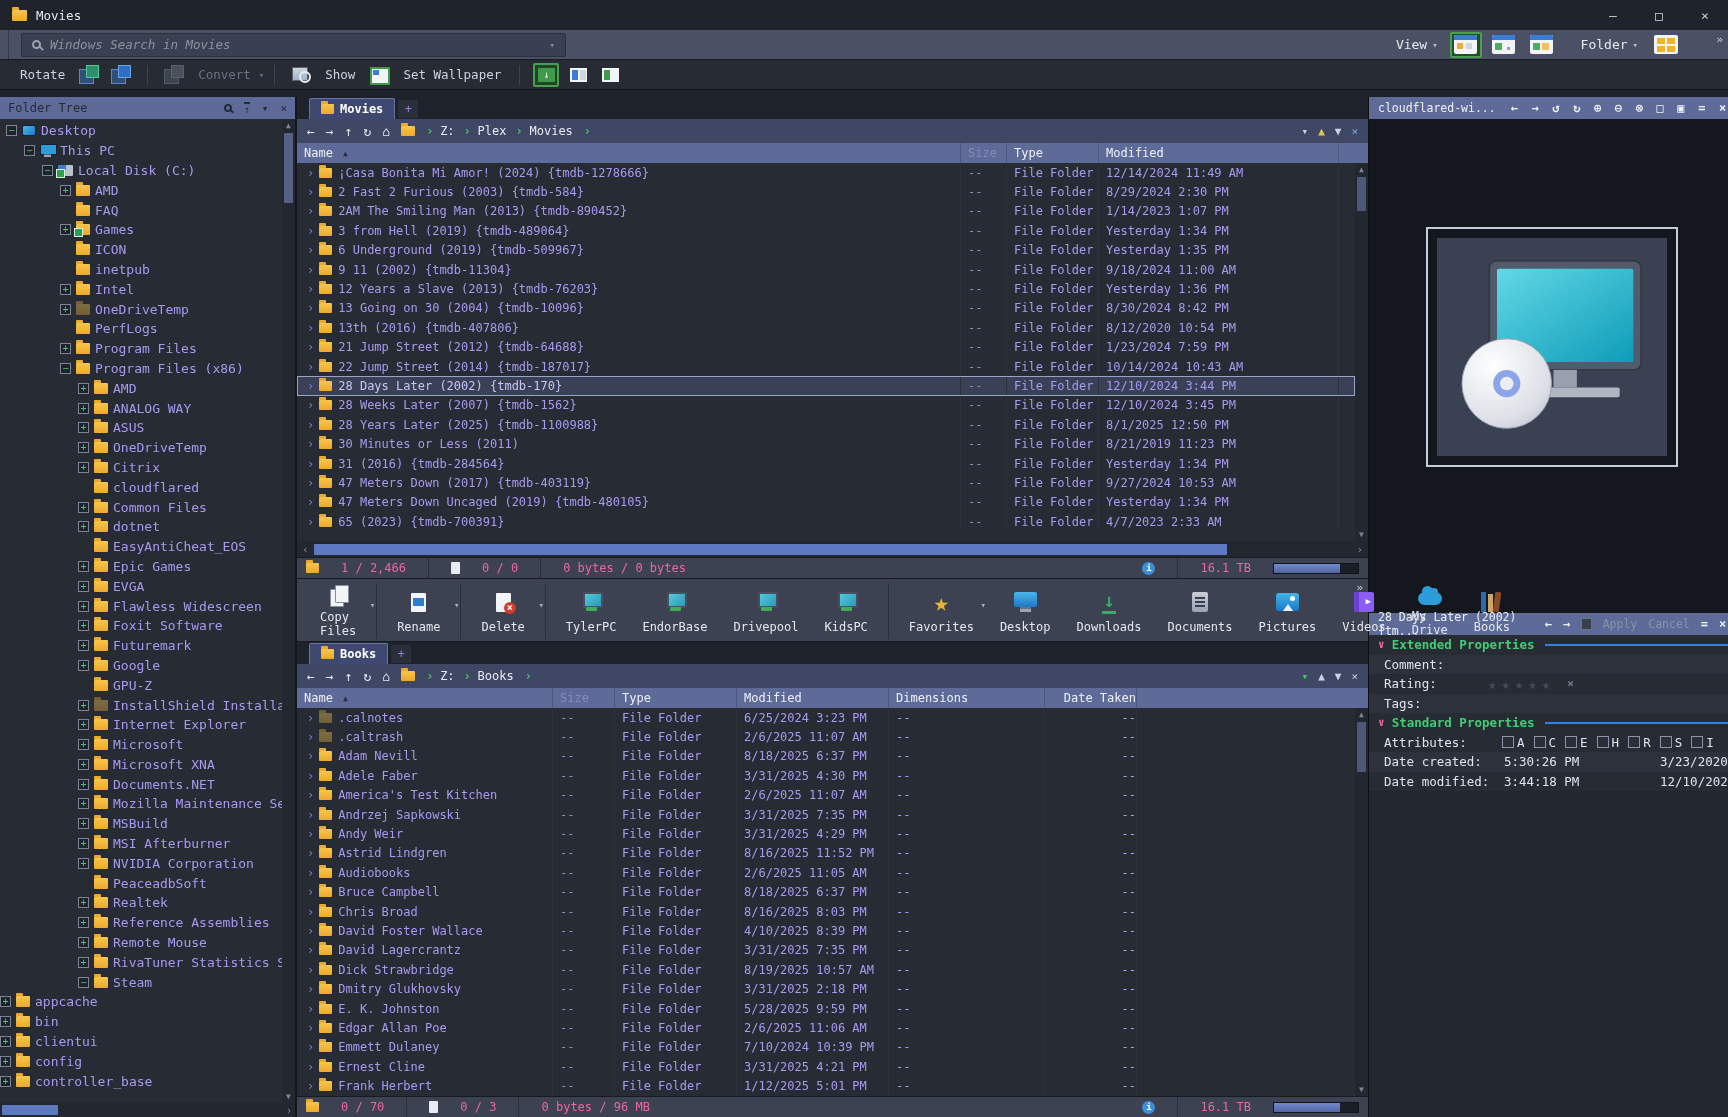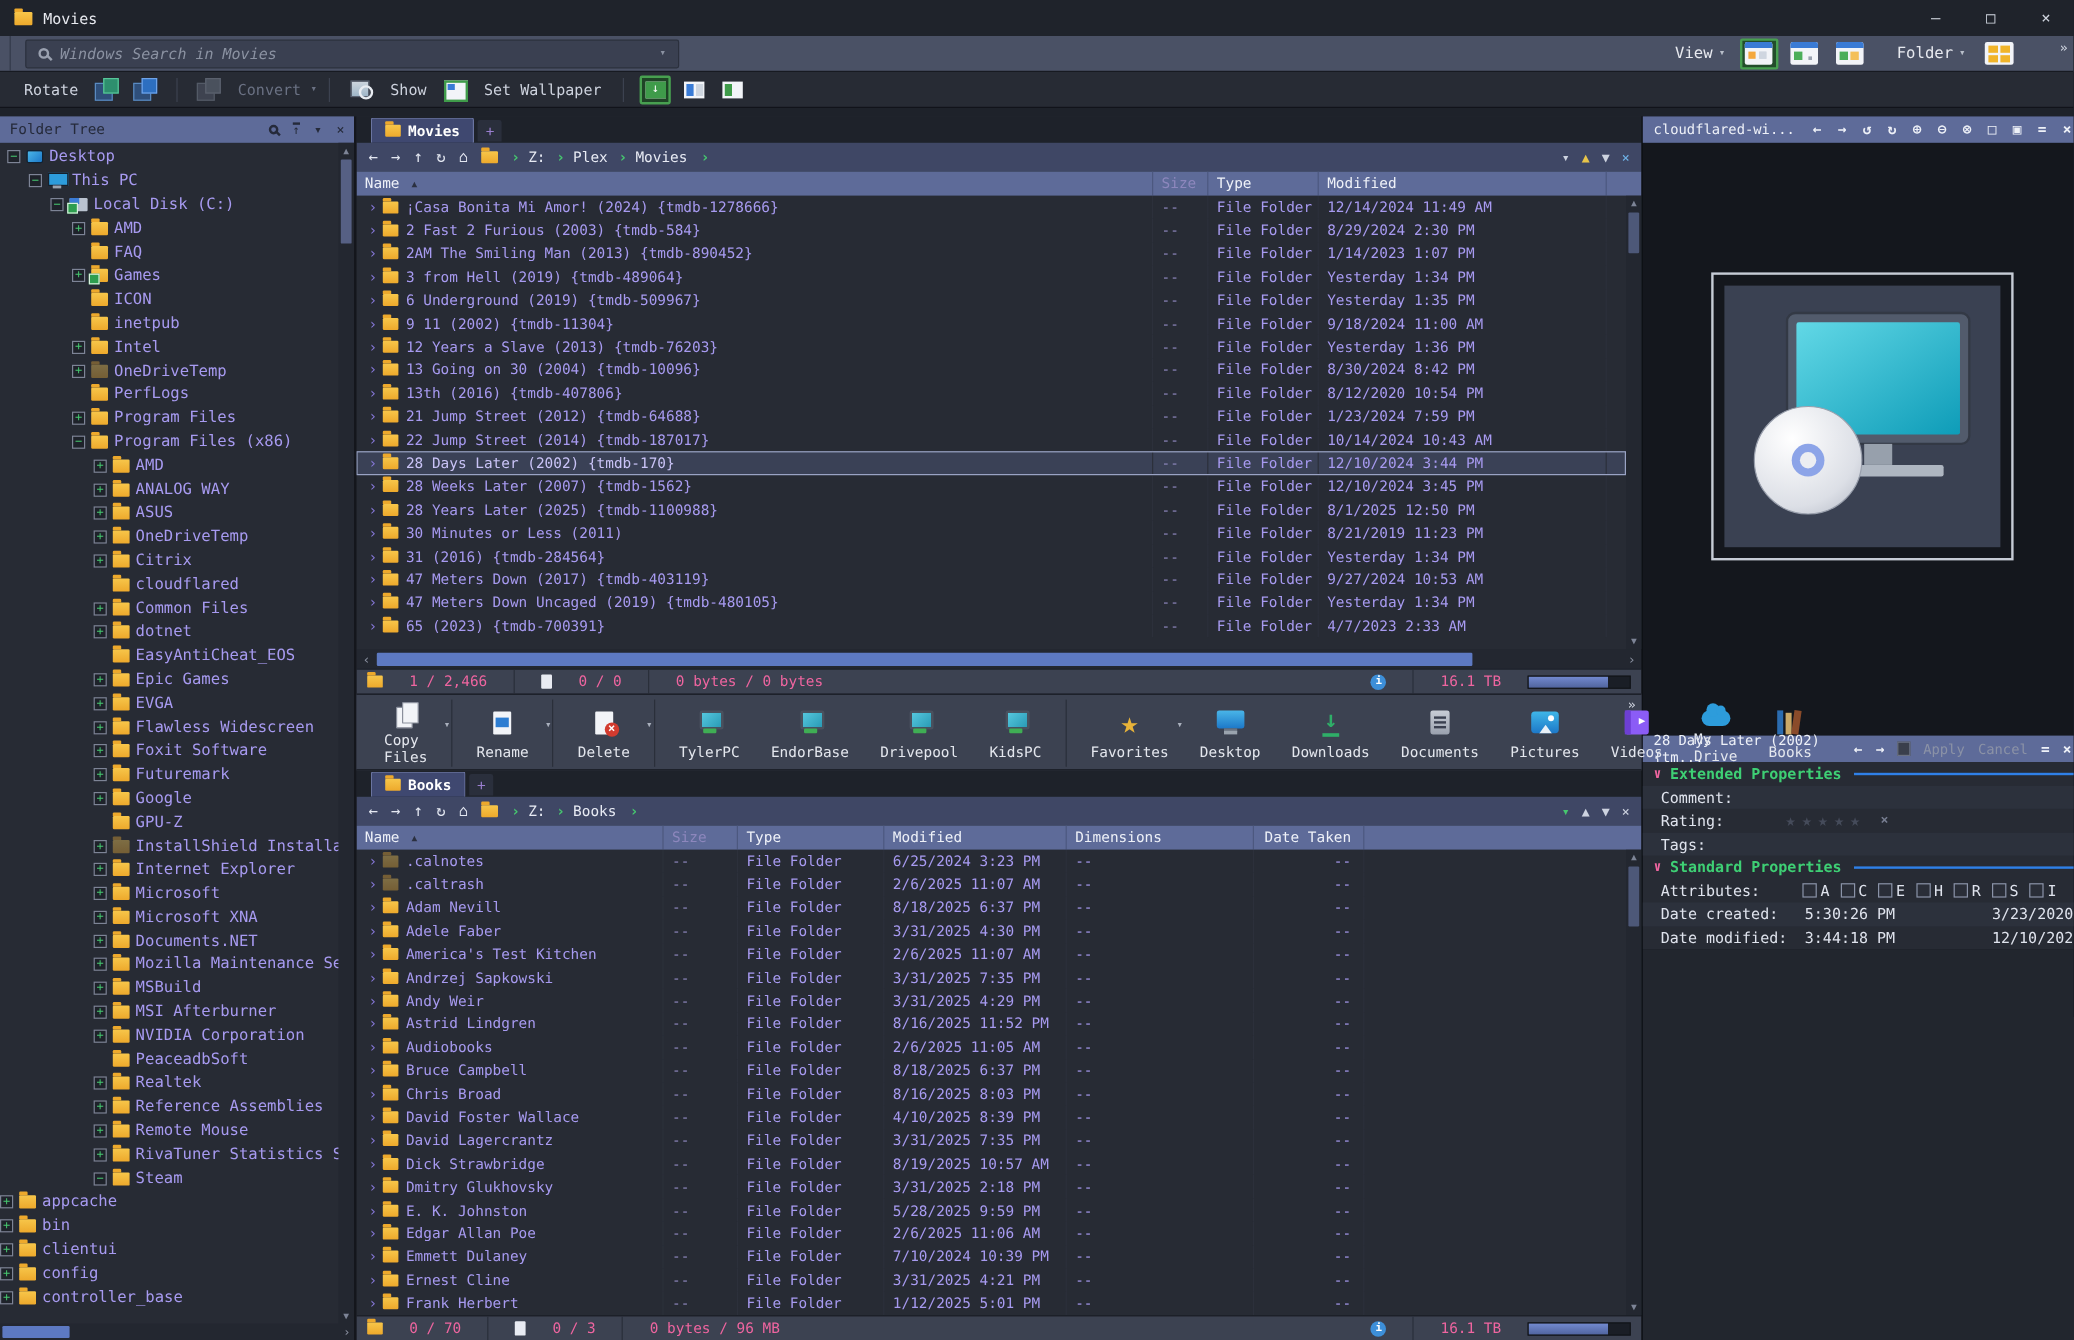--- a/index.html
+++ b/index.html
@@ -122,21 +122,21 @@
   .sorted::after { content:"▲"; font-size:8px; margin-left:10px; color:#2b3040; }
   .c-name { width:664px; }
   .c-size { width:46px; }
   .c-type { width:92px; }
   .c-mod { width:240px; }
   .books-pane .c-name { width:256px; }
   .books-pane .c-size { width:62px; }
   .books-pane .c-type { width:122px; }
   .books-pane .c-mod { width:152px; }
   .c-dim { width:156px; }
-  .c-taken { width:92px; justify-content:flex-end; padding-right:10px; }
+  .c-taken { width:92px; justify-content:flex-end; }
   .c-fill { flex:1; }
 
   .list-wrap { flex:1; position:relative; overflow:hidden; }
   .list { position:absolute; inset:0 13px 0 0; overflow:hidden; }
   .lrow { height:19.4px; display:flex; font-size:12px; color:#a79af0; }
   .lrow .cell { height:100%; display:flex; align-items:center; padding-left:7px; overflow:hidden; white-space:nowrap; border-right:1px solid #2c303b; flex:none; }
   .lrow .c-fill { border-right:none; }
   .c-size { color:#8d87bd; }
   .xp { color:#8678d8; font-size:12px; margin:0 5px 0 3px; }
   .fico { width:13px; height:10px; margin-right:6px; flex:none; }

